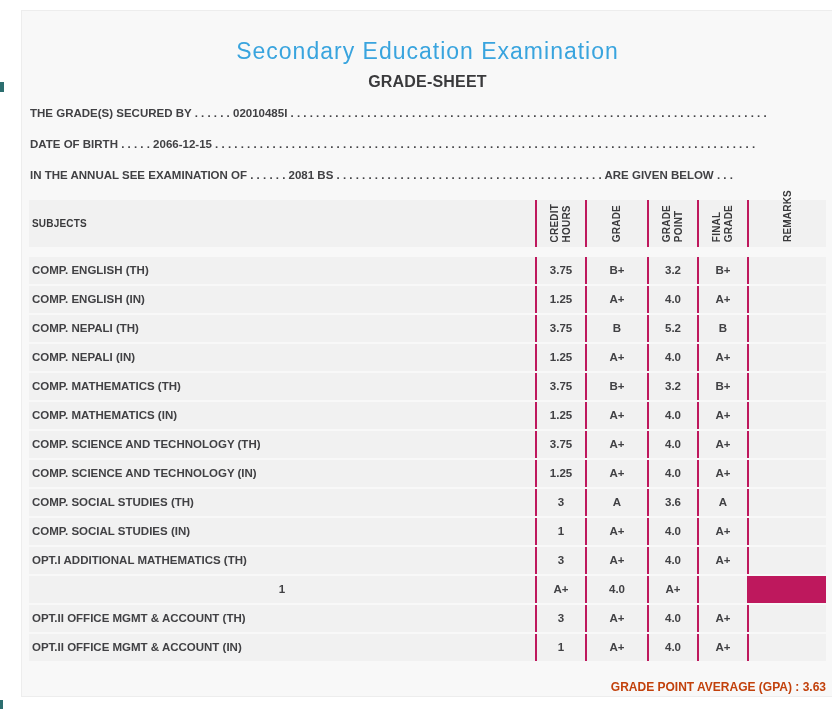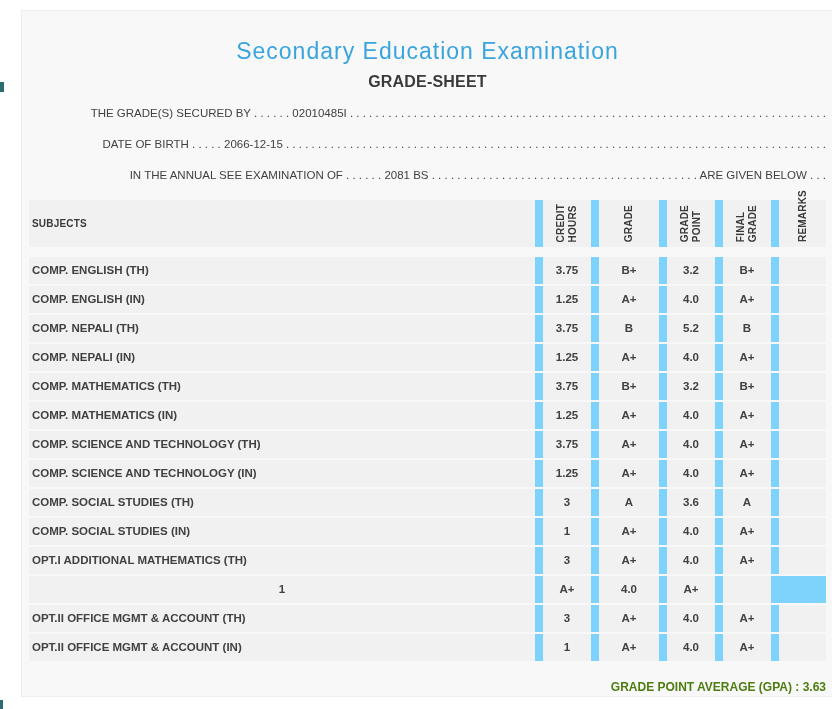--- a/index.html
+++ b/index.html
@@ -18,29 +18,29 @@
     margin:27px 0 0 0;text-align:center;
     font-size:23px;font-weight:400;letter-spacing:1px;
     color:#39a4de;
   }
   .page-subtitle{
     margin:8px 0 0 0;text-align:center;
     font-size:16px;font-weight:700;color:#3a3a3c;letter-spacing:.2px;
   }
   .info-block{margin-top:16px;}
   .info-line{
-    font-size:11.5px;font-weight:400;line-height:13px;
+    font-size:11.5px;font-weight:700;line-height:13px;
     margin:0 0 18px 0;white-space:nowrap;overflow:hidden;
-    padding-left:1px;color:#414144;text-align:right;
+    padding-left:1px;color:#414144;
   }
   .grid{
     display:grid;
     grid-template-columns:506px 48px 60px 48px 48px 1fr;
-    column-gap:8px;
-    background:#7dd3fc;
+    column-gap:2px;
+    background:#be185d;
   }
   .thead{margin-top:0;}
   .thead .hcell{
     background:#f1f1f1;height:47px;overflow:visible;
     display:flex;justify-content:center;align-items:flex-end;
     padding-bottom:5px;box-sizing:border-box;
   }
   .thead .hcell.subjects{
     justify-content:flex-start;align-items:center;
     padding:0 0 0 3px;
@@ -57,21 +57,21 @@
   .trow{height:27px;}
   .trow .cell{
     background:#f1f1f1;line-height:27px;
     font-size:11.5px;font-weight:700;color:#414144;
     overflow:hidden;white-space:nowrap;
   }
   .cell.c-subject{padding-left:3px;text-align:left;}
   .cell.c-val{text-align:center;}
   .gpa-row{
     margin-top:2px;padding-top:17px;text-align:right;
-    font-size:12px;font-weight:700;color:#4d7c0f;
+    font-size:12px;font-weight:700;color:#c2410c;
   }
   .edge-marker{position:absolute;background:#2c6e6f;}
   .edge-marker.m1{left:0;top:82px;width:4px;height:10px;}
   .edge-marker.m2{left:0;top:700px;width:3px;height:9px;}
 </style>
 </head>
 <body>
 
 <div class="edge-marker m1"></div>
 <div class="edge-marker m2"></div>

